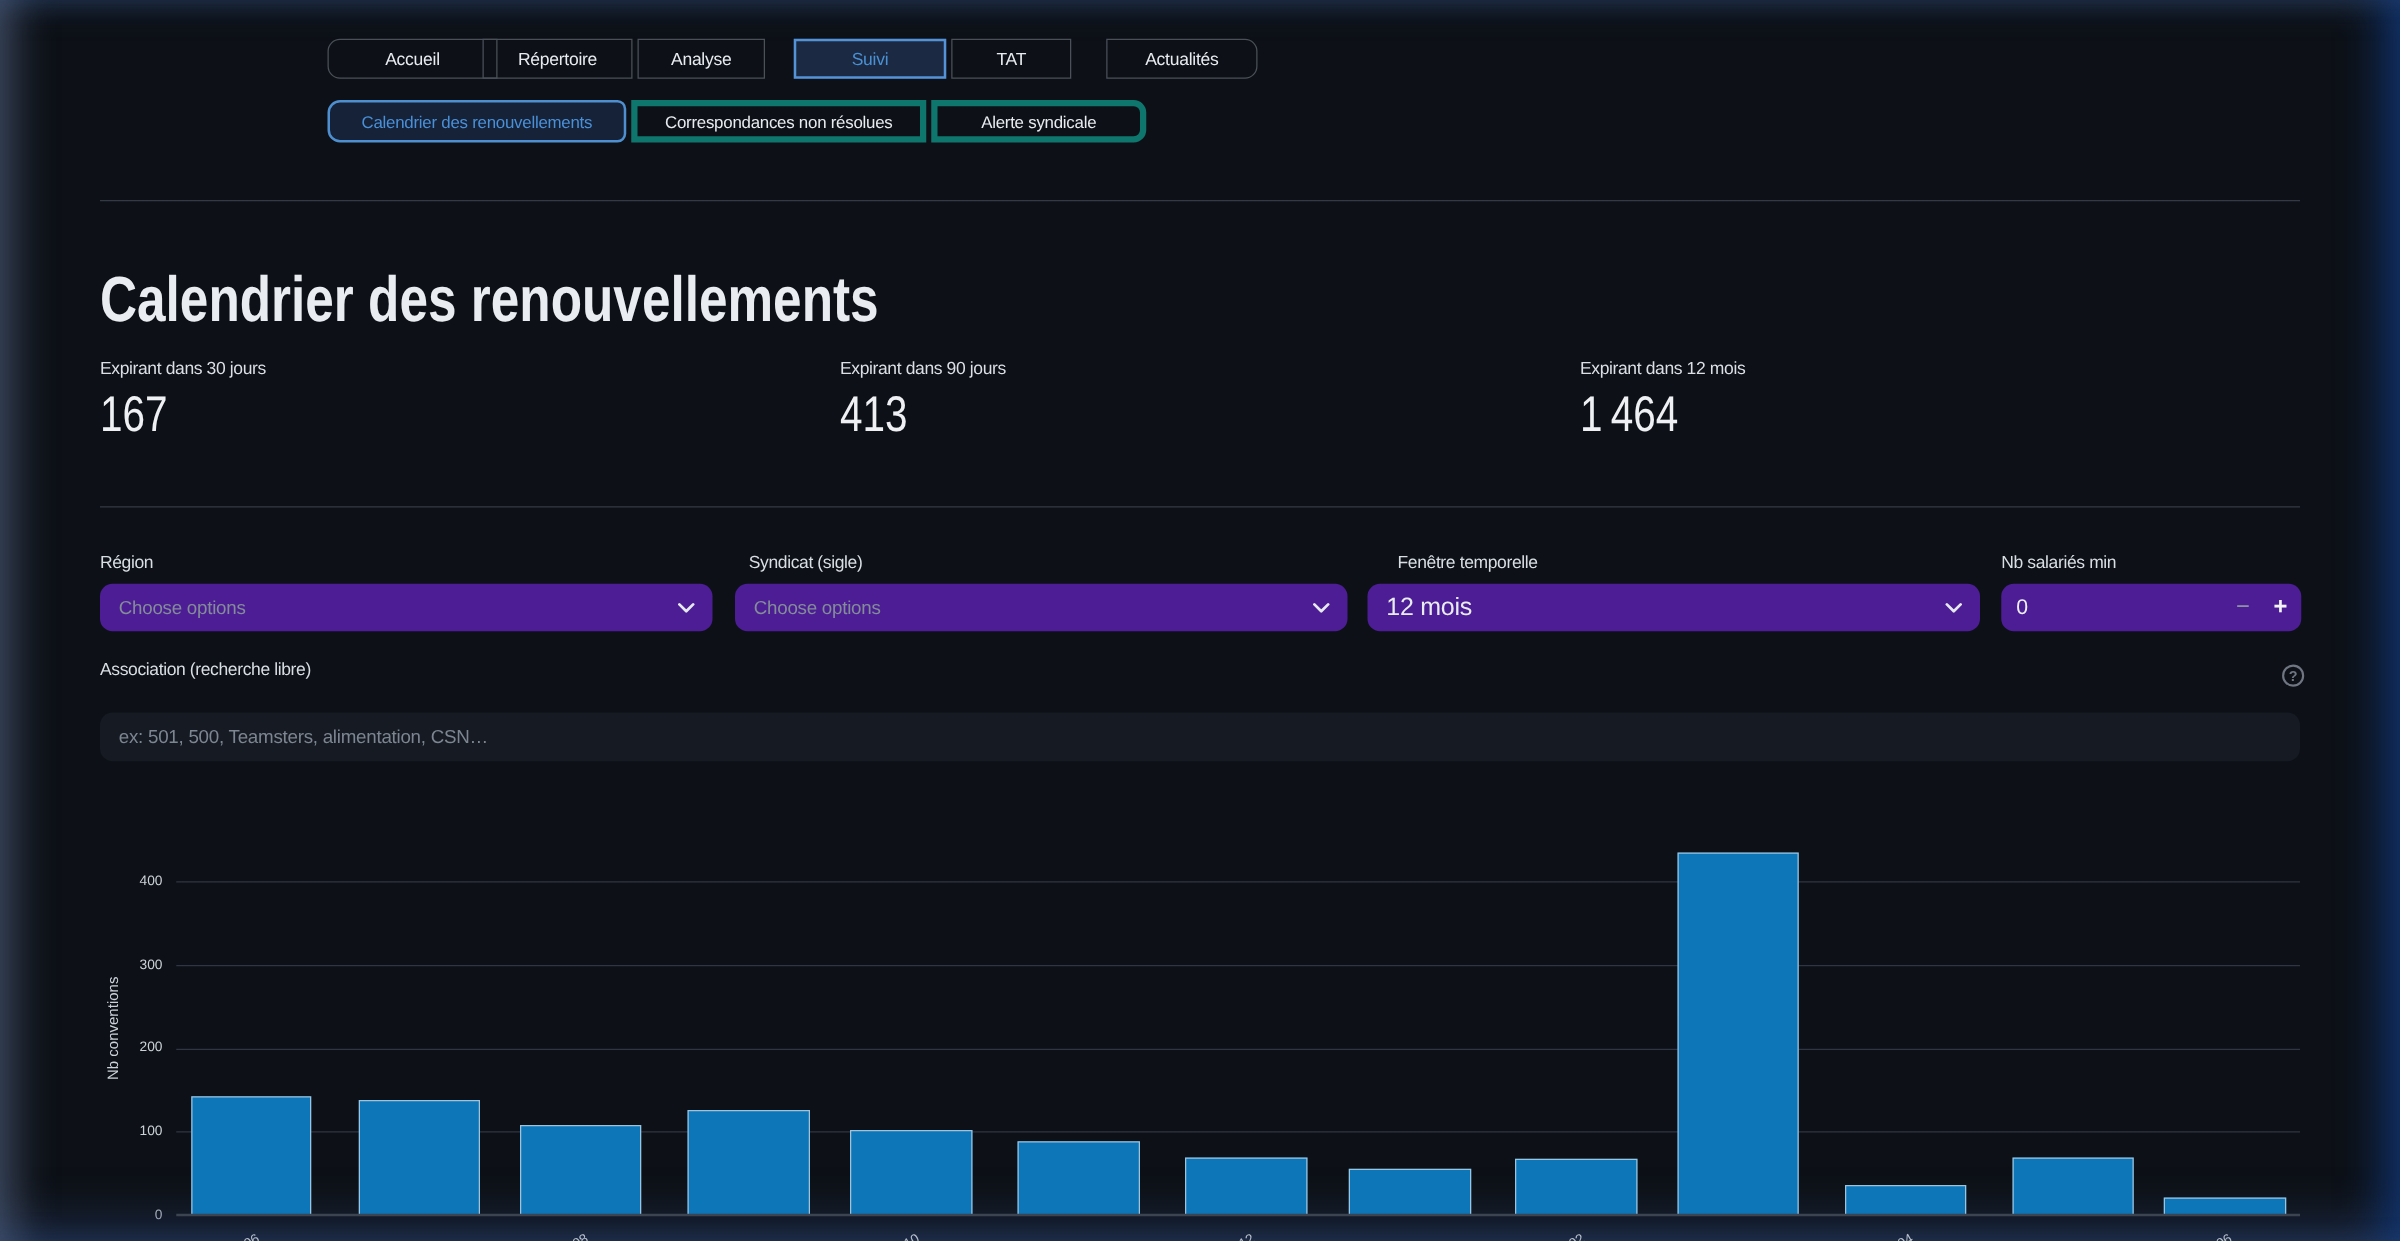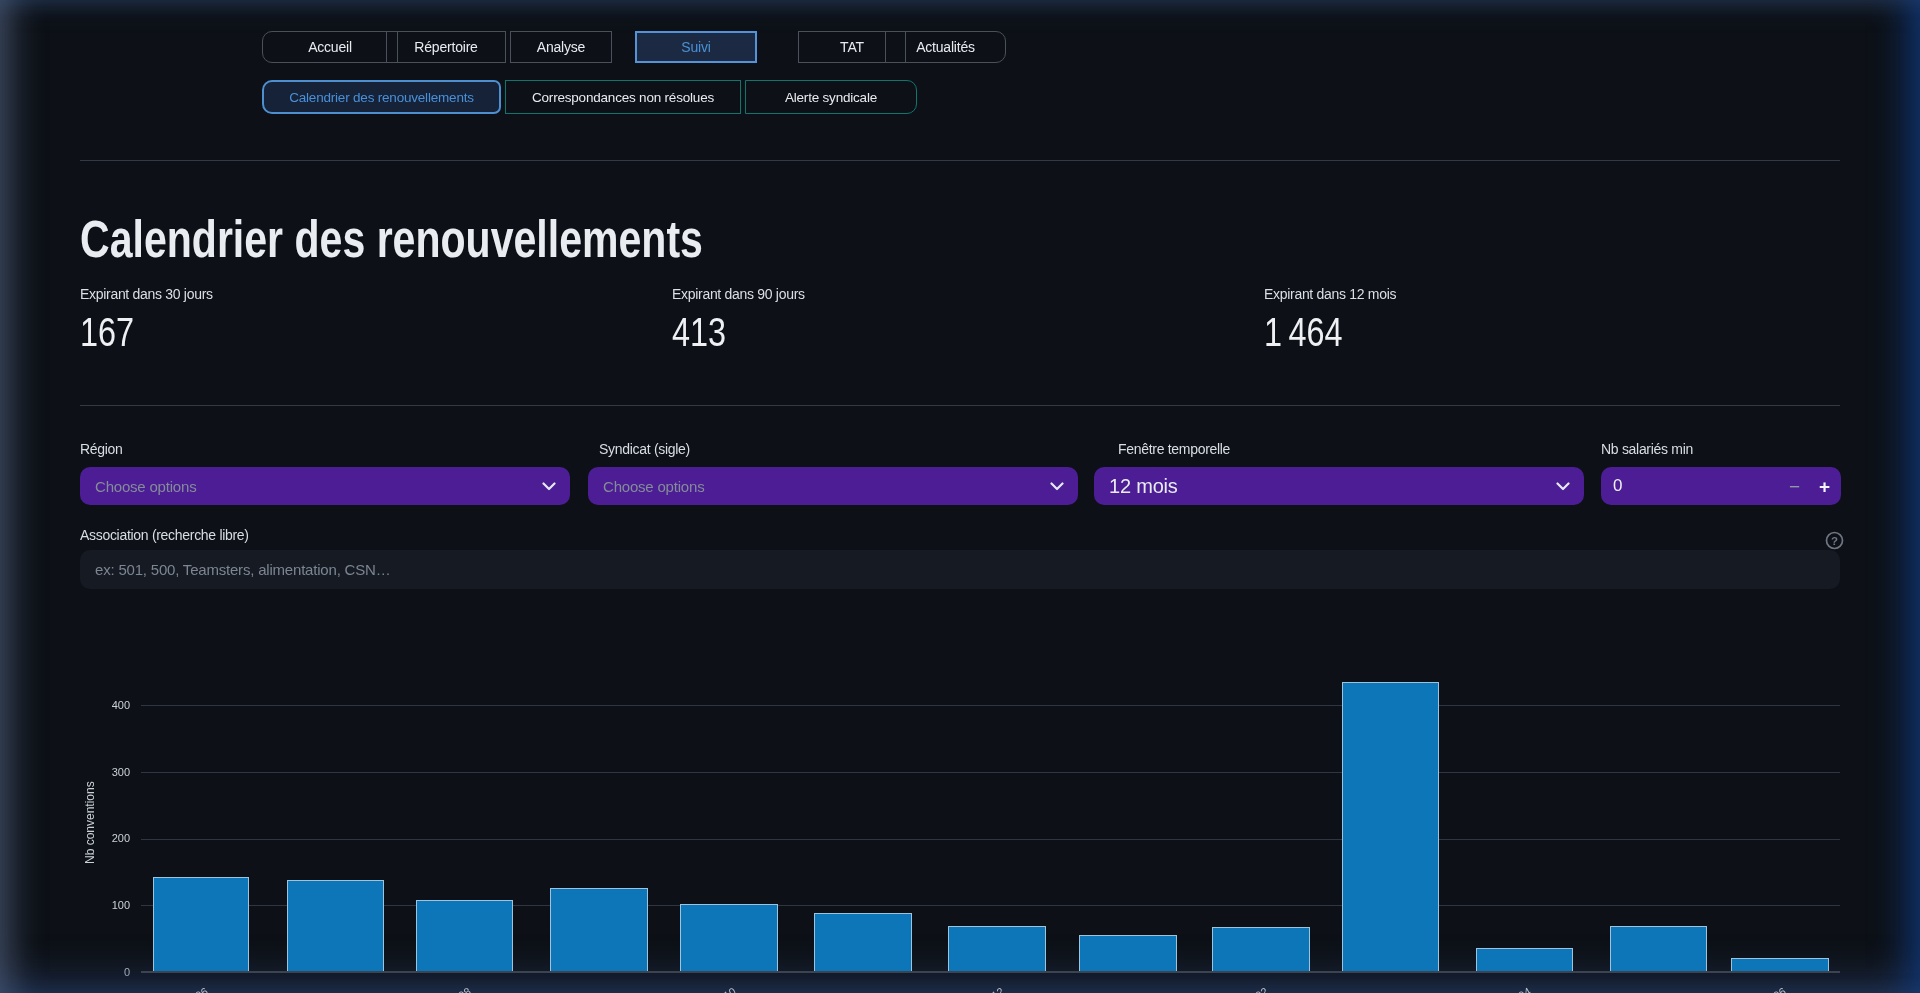--- a/index.html
+++ b/index.html
@@ -9,21 +9,21 @@
   
   .tab {
     position:absolute; top:31px; height:32px; border:1px solid #4b5059;
     color:#e8ebf0; font-size:14px; font-weight:400; letter-spacing:-0.2px;
     display:flex; align-items:center; justify-content:center; background:transparent;
   }
   .tab.first { border-radius:10px 0 0 10px; }
   .tab.last  { border-radius:0 10px 10px 0; }
   .tab.sel { border:2px solid #5593d8; background:#1b2a42; color:#4990d4; }
   .tab2 {
-    position:absolute; top:80px; height:34px; border:1px solid #0f766e;
+    position:absolute; top:80px; height:34px; border:5px solid #0f766e;
     color:#e8ebf0; font-size:13.5px; font-weight:400; letter-spacing:-0.2px;
     display:flex; align-items:center; justify-content:center; background:transparent;
   }
   .tab2.first { border-radius:10px 0 0 10px; }
   .tab2.last  { border-radius:0 10px 10px 0; }
   .tab2.sel { border:2px solid #4e8fd0; background:#152238; color:#4a90d8; border-radius:10px 7px 7px 10px; }
   .hr { position:absolute; left:80px; width:1760px; height:1px; background:#343a44; }
   h1.title {
     position:absolute; left:80px; top:214px; color:#e9ecf1;
     font-size:51px; font-weight:bold; line-height:1; white-space:nowrap;
@@ -33,21 +33,21 @@
     letter-spacing:-0.3px; white-space:nowrap; }
   .statnum { position:absolute; top:312px; color:#eef0f4; font-size:40px; line-height:1;
     white-space:nowrap; transform:scaleX(0.81); transform-origin:left top; }
   .flabel { position:absolute; top:442px; color:#d9dde4; font-size:14px; font-weight:400;
     letter-spacing:-0.3px; line-height:1; white-space:nowrap; }
   .control { position:absolute; top:467px; height:38px; background:#4c1d95; border-radius:10px;
     display:flex; align-items:center; }
   .control .ph { color:#848c98; font-size:15px; letter-spacing:-0.2px; padding-left:15px; }
   .control .val { color:#e9ecef; font-size:20px; letter-spacing:-0.2px; padding-left:15px; }
   .chev { position:absolute; right:14px; top:50%; margin-top:-4px; }
-  .assoc-input { position:absolute; left:80px; top:550px; width:1760px; height:39px;
+  .assoc-input { position:absolute; left:80px; top:570px; width:1760px; height:39px;
     background:#151a23; border-radius:10px; display:flex; align-items:center; }
   .assoc-input .ph { color:#7d8590; font-size:15px; letter-spacing:-0.2px; padding-left:15px; }
   
   .grid { position:absolute; left:141px; width:1699px; height:1px; background:#2f3542; }
   .axis { position:absolute; left:141px; width:1699px; height:1.8px; background:#3d4452; z-index:3; }
   .ytick { position:absolute; width:40px; text-align:right; color:#ccd1d9; font-size:11px; line-height:11px; }
   .bar { position:absolute; bottom:21px; background:#0d76b8; border:1.3px solid rgba(215,225,235,0.72); border-bottom:none; z-index:2; }
   .xtick { position:absolute; color:#ccd1d9; font-size:11px; line-height:11px; white-space:nowrap; z-index:3;
     transform:rotate(-30deg); transform-origin:top right; }
   .ytitle { position:absolute; color:#ccd1d9; font-size:12px; line-height:12px; white-space:nowrap;
@@ -55,21 +55,21 @@
   
   .vig { position:absolute; pointer-events:none; z-index:50; }
 </style>
 </head>
 <body>
 
   <div class="tab first" style="left:262px;width:136px;">Accueil</div>
   <div class="tab" style="left:386px;width:120px;">Répertoire</div>
   <div class="tab" style="left:510px;width:102px;">Analyse</div>
   <div class="tab sel" style="left:635px;width:122px;">Suivi</div>
-  <div class="tab" style="left:798px;width:108px;">TAT</div>
+  <div class="tab" style="left:761px;width:96px;">TAT</div>
   <div class="tab last" style="left:885px;width:121px;">Actualités</div>
 
   <div class="tab2 sel first" style="left:262px;width:239px;">Calendrier des renouvellements</div>
   <div class="tab2" style="left:505px;width:236px;">Correspondances non résolues</div>
   <div class="tab2 last" style="left:745px;width:172px;">Alerte syndicale</div>
 
   <div class="hr" style="top:160px;"></div>
 
   <h1 class="title">Calendrier des renouvellements</h1>
 

